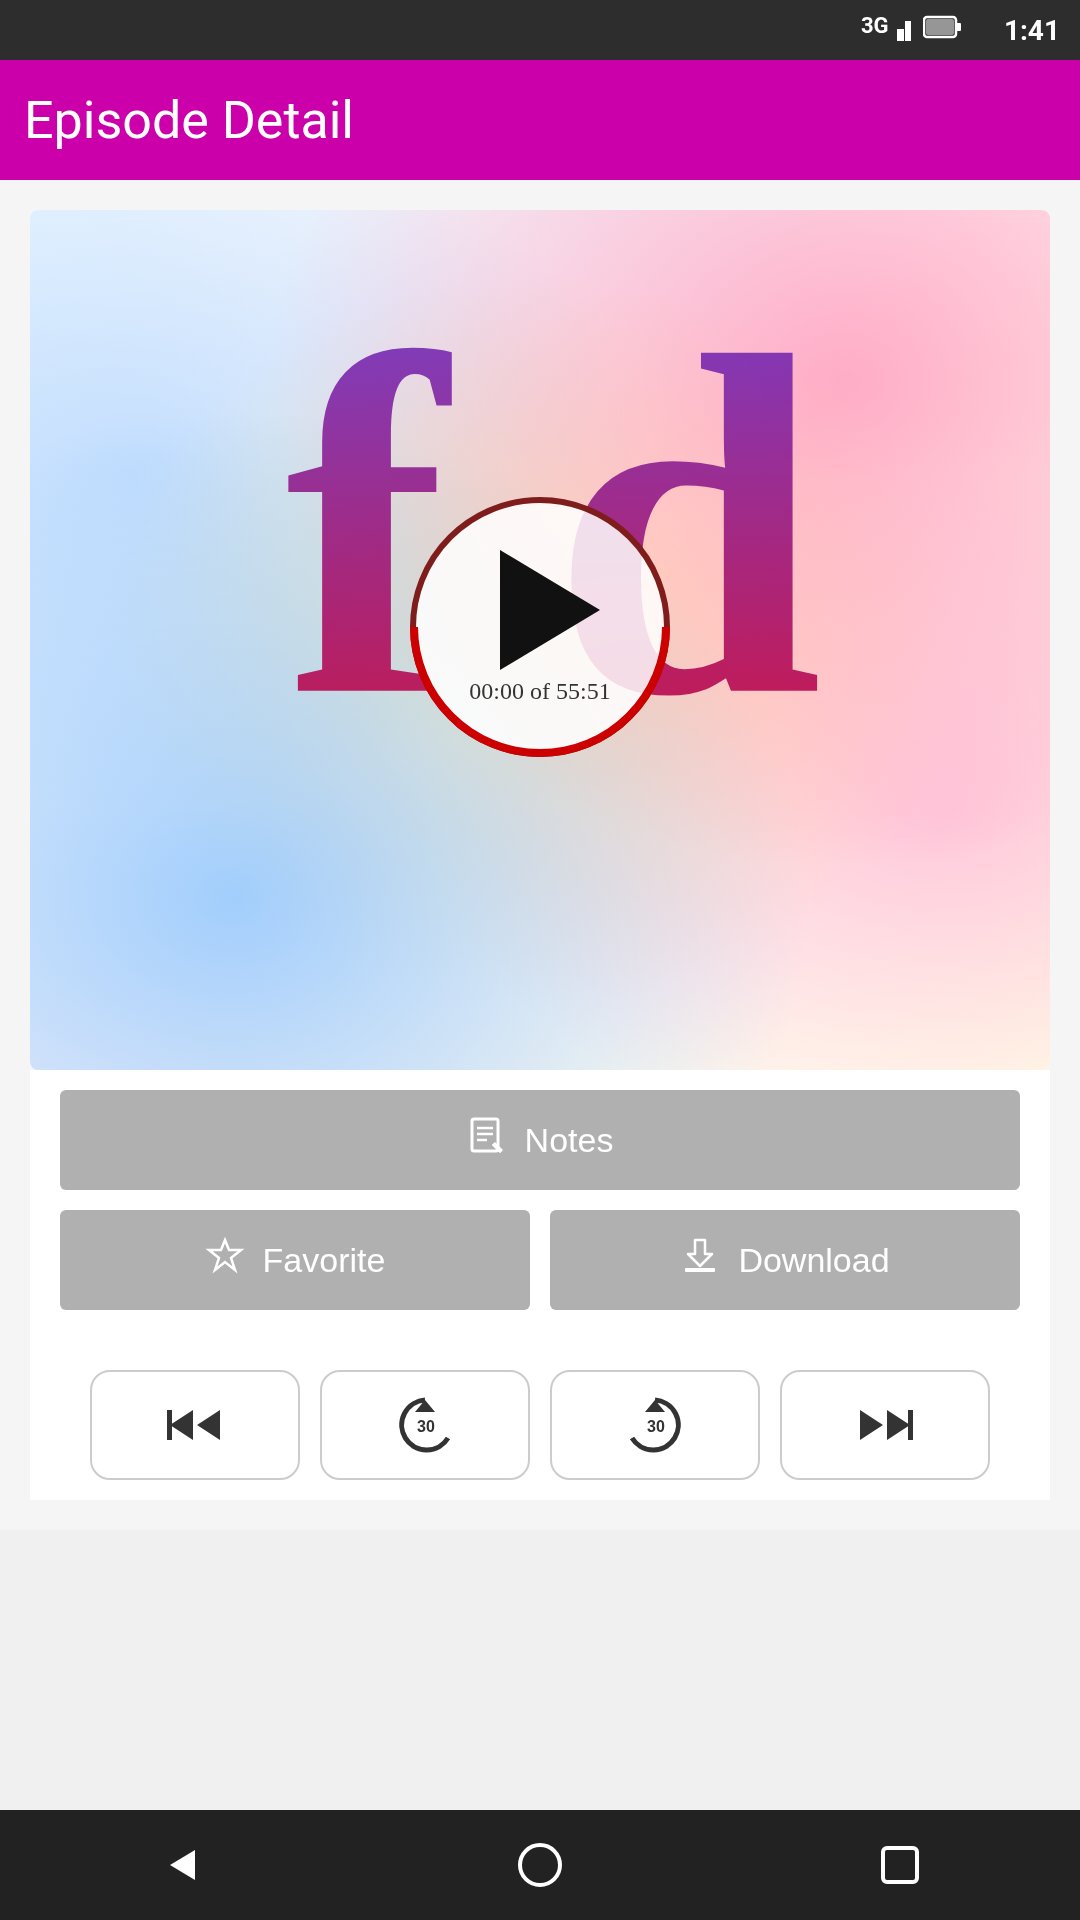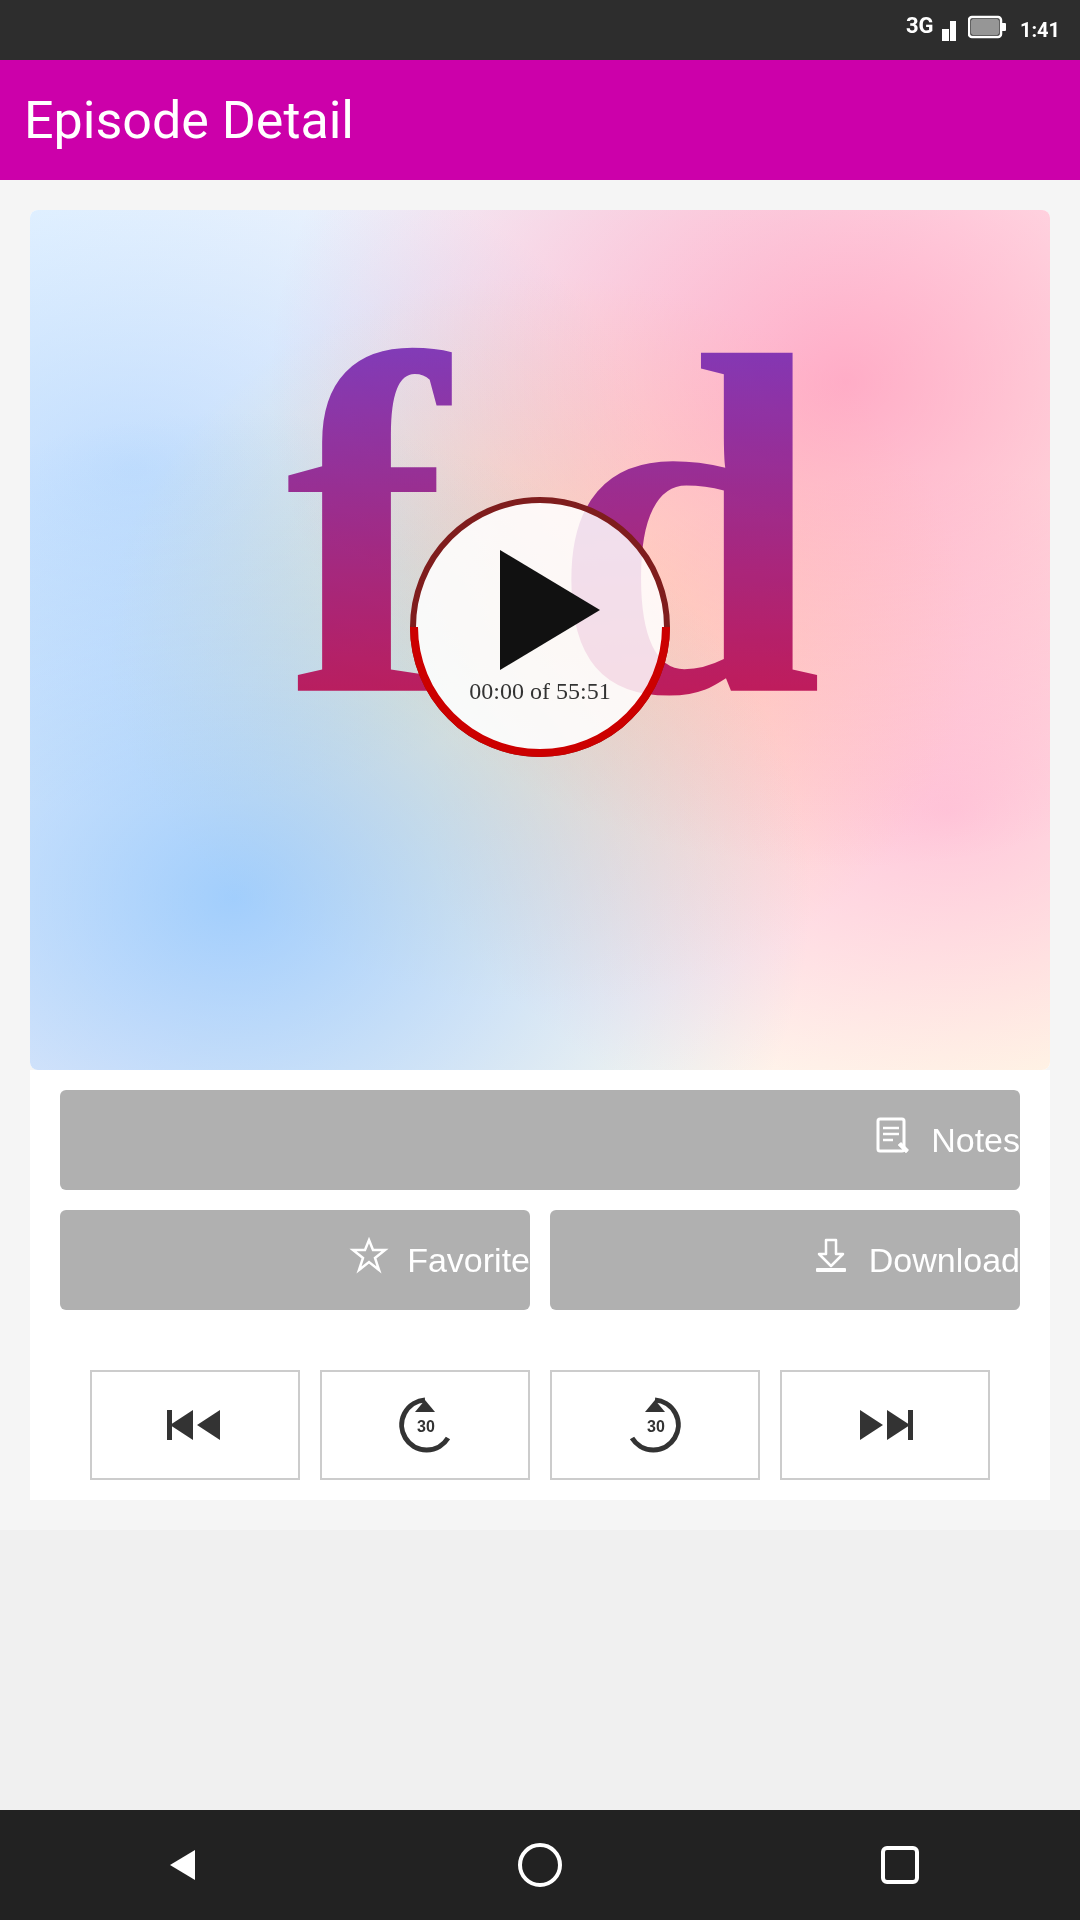--- a/index.html
+++ b/index.html
@@ -18,22 +18,23 @@
       height: 60px;
       background: #2d2d2d;
       display: flex;
       align-items: center;
       justify-content: flex-end;
       padding: 0 20px;
       gap: 18px;
     }
     .status-bar-text {
       color: white;
-      font-size: 20px;
+      font-size: 28px;
       font-weight: bold;
+      margin-left: 29px;
     }
     .status-icons {
       display: flex;
       align-items: center;
       gap: 12px;
     }
     .signal-icon {
       color: white;
       font-size: 24px;
     }
@@ -182,21 +183,21 @@
     }
 
     .action-btn {
       flex: 1;
       height: 100px;
       background: #b0b0b0;
       border: none;
       border-radius: 6px;
       display: flex;
       align-items: center;
-      justify-content: flex-end;
+      justify-content: center;
       gap: 18px;
       cursor: pointer;
       font-size: 34px;
       color: #fff;
       font-weight: 400;
     }
 
     .btn-icon {
       font-size: 38px;
       color: #fff;
@@ -230,21 +231,21 @@
       justify-content: center;
       gap: 20px;
       padding: 20px 30px;
       background: white;
     }
 
     .control-btn {
       width: 210px;
       height: 110px;
       border: 2px solid #ccc;
-      border-radius: 0;
+      border-radius: 20px;
       background: white;
       display: flex;
       align-items: center;
       justify-content: center;
       cursor: pointer;
       font-size: 44px;
       color: #333;
     }
 
     

